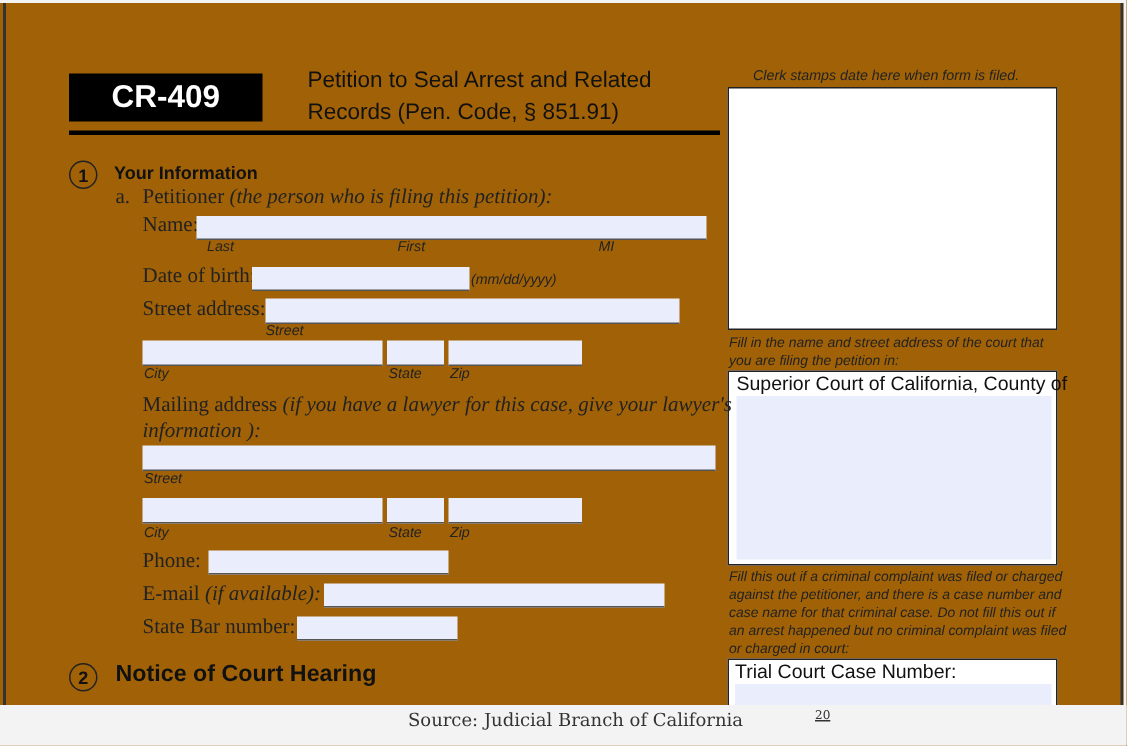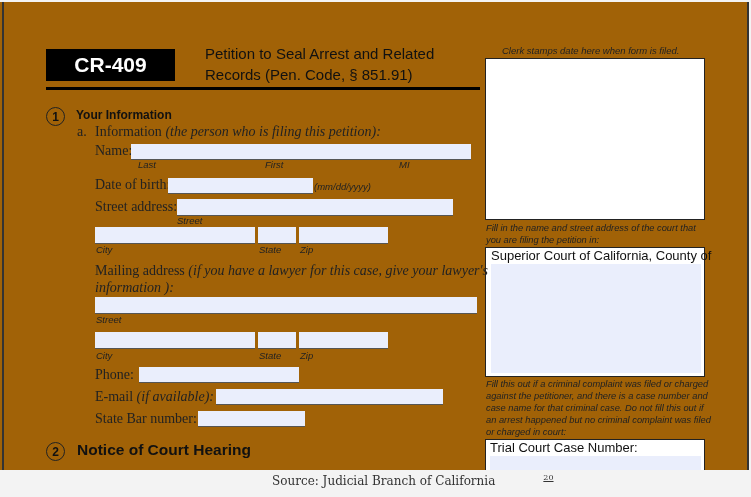--- a/index.html
+++ b/index.html
@@ -93,21 +93,21 @@
   <div class="case-box">
     <div class="box-head" style="left:4px;">Trial Court Case Number:</div>
     <div class="case-fill"></div>
   </div>
 
   <div class="sec-circle" style="left:46px; top:105px;">1</div>
   <div class="sec-title" style="left:76px; top:106px;">Your Information</div>
 
   <div class="txt" style="left:77px; top:122px;">a.</div>
   <div class="txt" style="left:95px; top:122px;">
-    <span>Information</span>
+    <span>Petitioner</span>
     <i>(the person who is filing this petition):</i>
   </div>
 
   <div class="txt" style="left:95px; top:141px;">Name:</div>
   <div class="field" style="left:131px; top:142px; width:340px; height:16px;"></div>
   <div class="sub" style="left:138px; top:157px;">Last</div>
   <div class="sub" style="left:265px; top:157px;">First</div>
   <div class="sub" style="left:399px; top:157px;">MI</div>
 
   <div class="txt" style="left:95px; top:175px;">Date of birth:</div>

